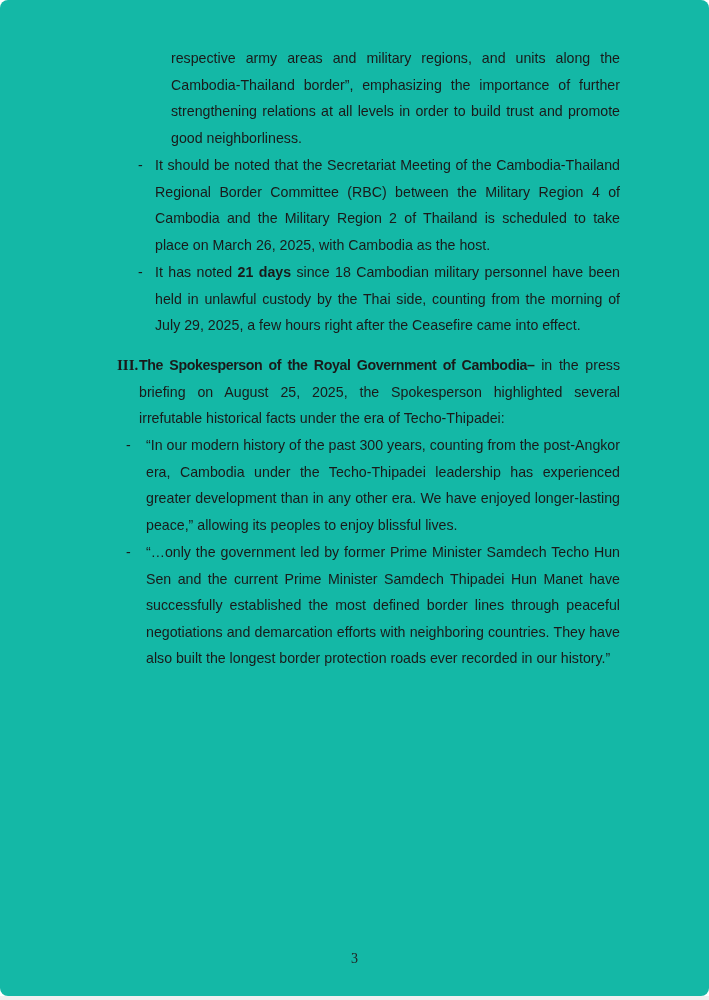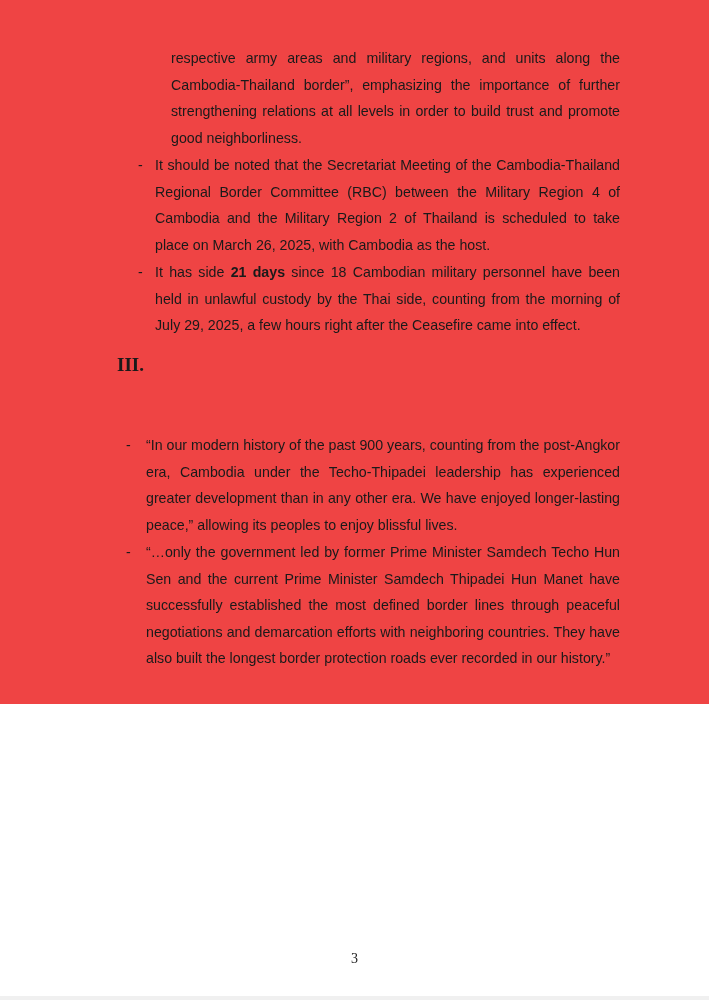--- a/index.html
+++ b/index.html
@@ -12,22 +12,23 @@
       height: 1000px;
       position: relative;
       overflow: hidden;
       font-family: "Liberation Sans", sans-serif;
       color: #1a1a1a;
     }
     .page {
       position: absolute;
       left: 0; top: 0;
       width: 709px;
-      height: 704px;
-      background: #ef4444;
+      height: 996px;
+      background: #14b8a6;
+      border-radius: 8px;
     }
     .bottom-edge {
       position: absolute;
       left: 0; top: 996px;
       width: 709px; height: 4px;
       background: #f0f0f0;
     }
     .para {
       position: absolute;
       font-size: 14.2px;
@@ -37,21 +38,21 @@
     }
     .dash {
       position: absolute;
       font-size: 14.2px;
       line-height: 26.6px;
     }
     .numeral {
       position: absolute;
       font-family: "Liberation Serif", serif;
       font-weight: bold;
-      font-size: 19px;
+      font-size: 15px;
       line-height: 26.6px;
     }
     .bold { font-weight: bold; }
     .heading-bold { font-weight: bold; letter-spacing: -0.4px; }
     .page-number {
       position: absolute;
       left: 0; width: 709px;
       top: 951px;
       text-align: center;
       font-family: "Liberation Serif", serif;
@@ -63,25 +64,26 @@
 <body>
 
 <div class="page">
 
   <div class="para" style="left:171px; top:45px; width:449px;">respective army areas and military regions, and units along the Cambodia-Thailand border”, emphasizing the importance of further strengthening relations at all levels in order to build trust and promote good neighborliness.</div>
 
   <div class="dash" style="left:138px; top:152px;">-</div>
   <div class="para" style="left:155px; top:152px; width:465px;">It should be noted that the Secretariat Meeting of the Cambodia-Thailand Regional Border Committee (RBC) between the Military Region 4 of Cambodia and the Military Region 2 of Thailand is scheduled to take place on March 26, 2025, with Cambodia as the host.</div>
 
   <div class="dash" style="left:138px; top:259px;">-</div>
-  <div class="para" style="left:155px; top:259px; width:465px;"><span>It has side </span><span class="bold">21 days</span><span> since 18 Cambodian military personnel have been held in unlawful custody by the Thai side, counting from the morning of July 29, 2025, a few hours right after the Ceasefire came into effect.</span></div>
+  <div class="para" style="left:155px; top:259px; width:465px;"><span>It has noted </span><span class="bold">21 days</span><span> since 18 Cambodian military personnel have been held in unlawful custody by the Thai side, counting from the morning of July 29, 2025, a few hours right after the Ceasefire came into effect.</span></div>
 
   <div class="numeral" style="left:117px; top:352px;">III.</div>
+  <div class="para" style="left:139px; top:352px; width:481px;"><span class="heading-bold">The Spokesperson of the Royal Government of Cambodia–</span><span> in the press briefing on August 25, 2025, the Spokesperson highlighted several irrefutable historical facts under the era of Techo-Thipadei:</span></div>
 
   <div class="dash" style="left:126px; top:432px;">-</div>
-  <div class="para" style="left:146px; top:432px; width:474px;">“In our modern history of the past 900 years, counting from the post-Angkor era, Cambodia under the Techo-Thipadei leadership has experienced greater development than in any other era. We have enjoyed longer-lasting peace,” allowing its peoples to enjoy blissful lives.</div>
+  <div class="para" style="left:146px; top:432px; width:474px;">“In our modern history of the past 300 years, counting from the post-Angkor era, Cambodia under the Techo-Thipadei leadership has experienced greater development than in any other era. We have enjoyed longer-lasting peace,” allowing its peoples to enjoy blissful lives.</div>
 
   <div class="dash" style="left:126px; top:539px;">-</div>
   <div class="para" style="left:146px; top:539px; width:474px;">“…only the government led by former Prime Minister Samdech Techo Hun Sen and the current Prime Minister Samdech Thipadei Hun Manet have successfully established the most defined border lines through peaceful negotiations and demarcation efforts with neighboring countries. They have also built the longest border protection roads ever recorded in our history.”</div>
 
   <div class="page-number">3</div>
 </div>
 <div class="bottom-edge"></div>
 
 </body></html>

